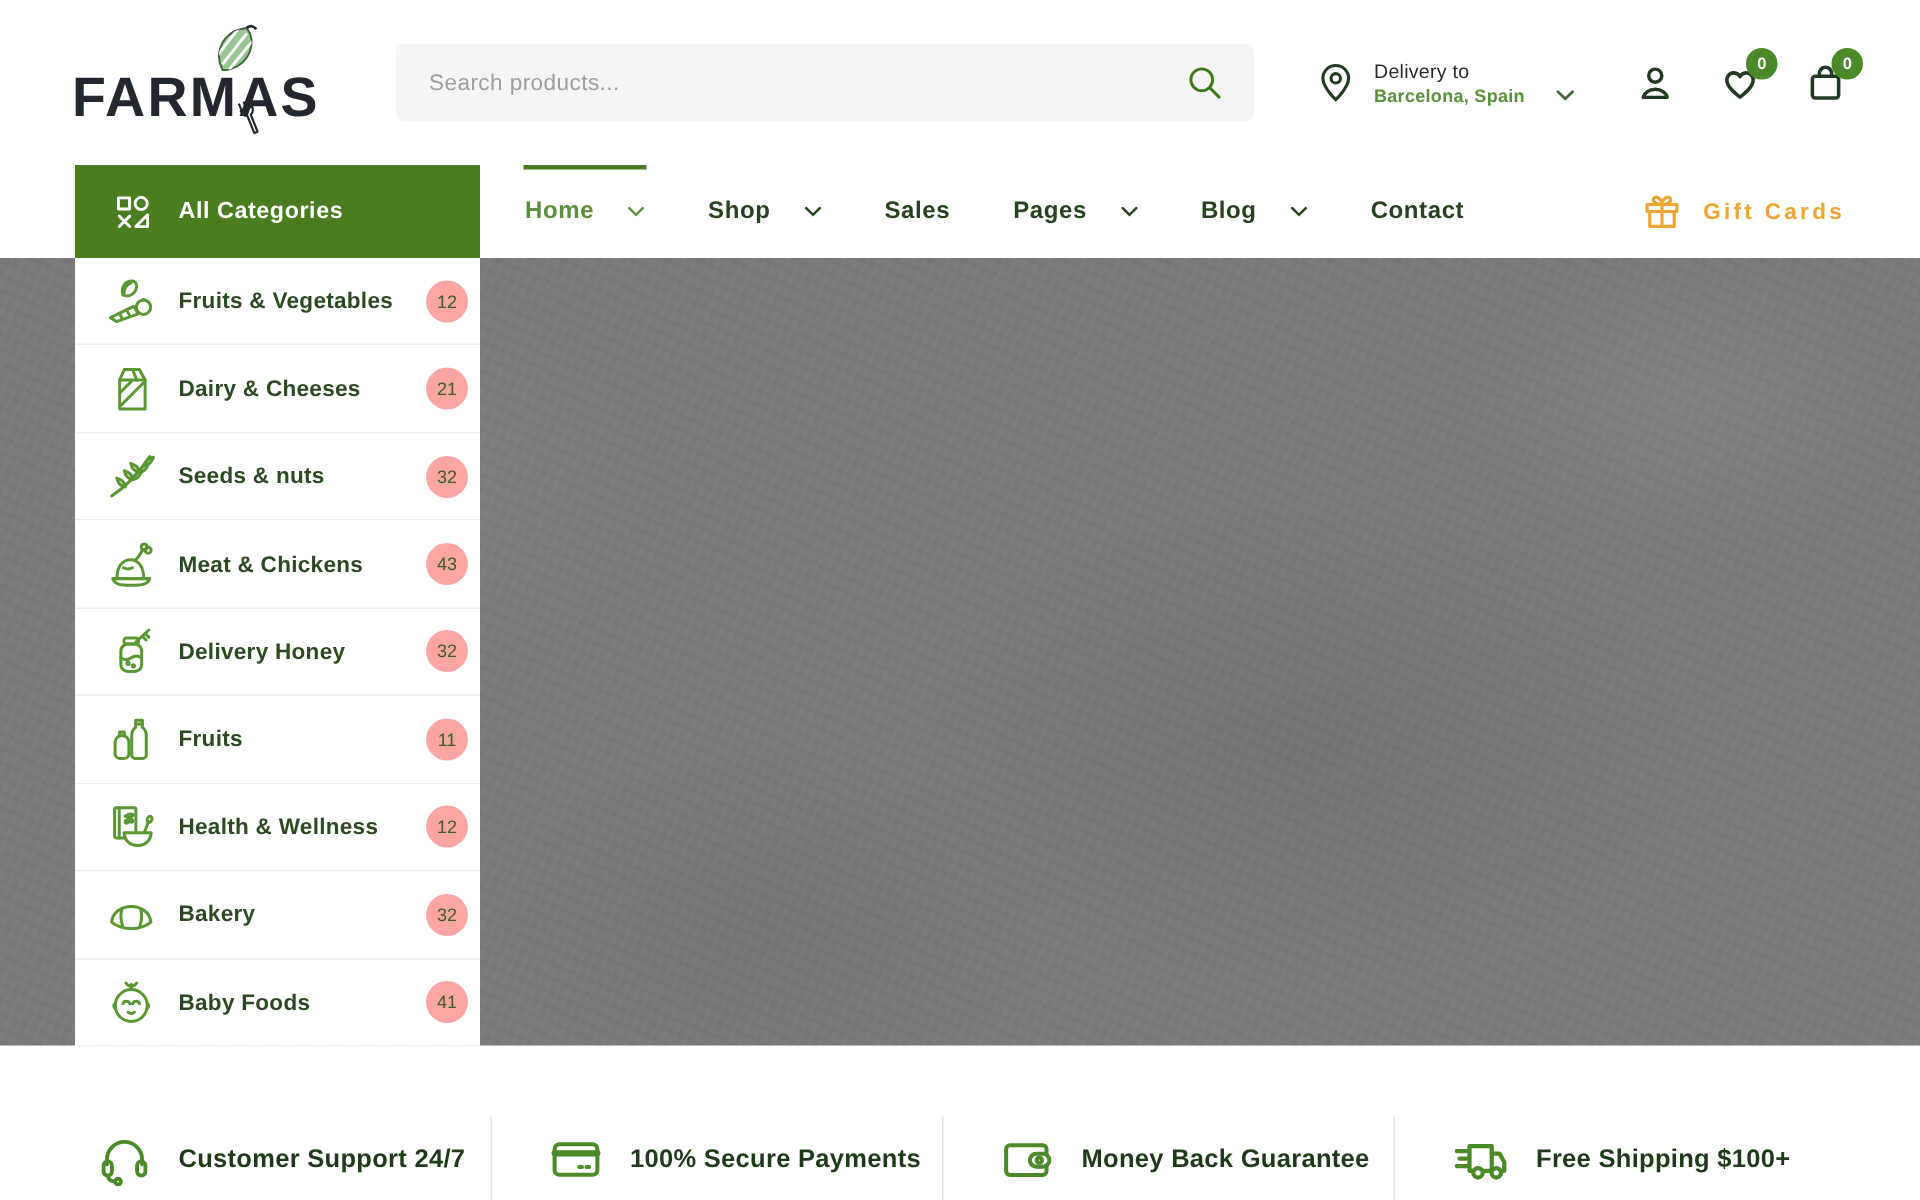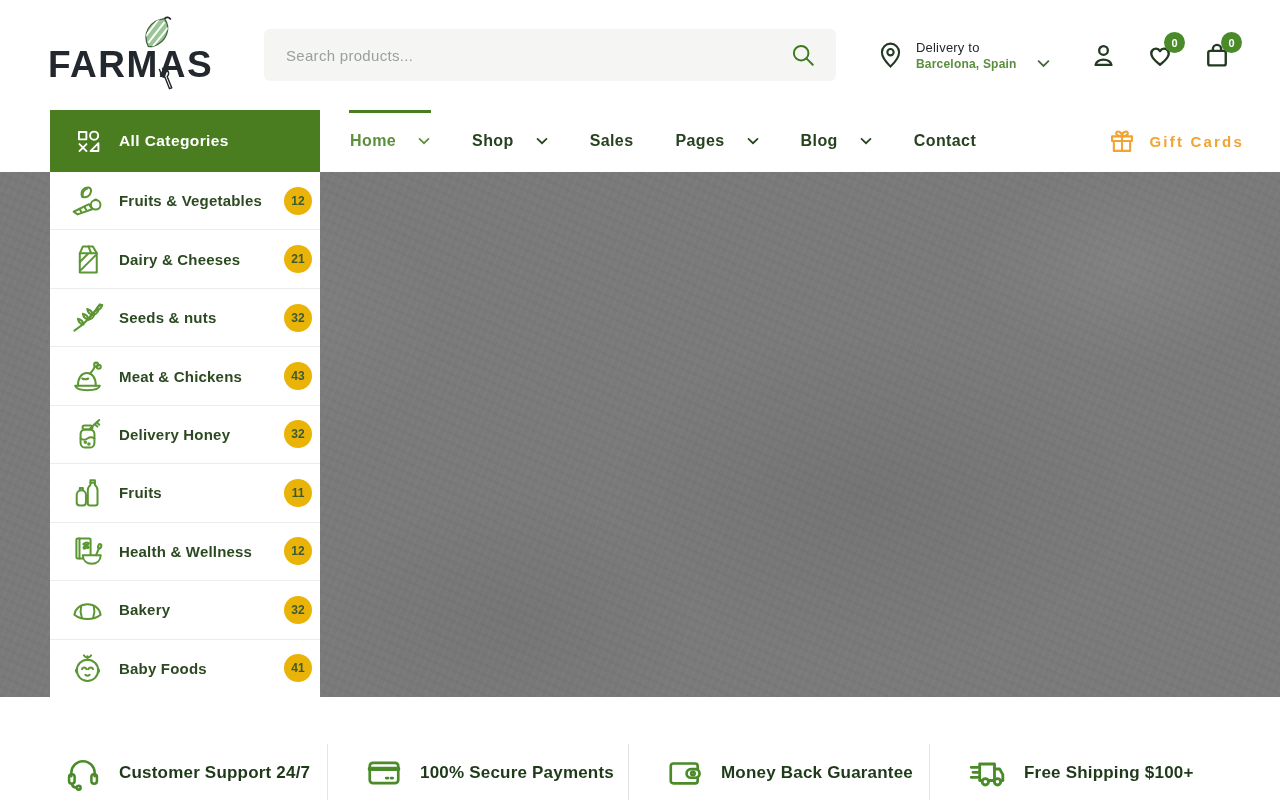--- a/index.html
+++ b/index.html
@@ -33,21 +33,21 @@
                   display: flex; align-items: center; gap: 20px; text-align: center; }
 
   .header-icons { margin-left: auto; display: flex; align-items: center; gap: 27px; }
   .hicon { position: relative; width: 30px; height: 30px; cursor: pointer; display:flex; align-items:center; justify-content:center; }
   .hicon .badge { position: absolute; top: -8px; right: -10px; width: 21px; height: 21px; border-radius: 50%;
                   background: #4a8a28; color: #fff; font-size: 11px; font-weight: 700;
                   display: flex; align-items: center; justify-content: center; }
 
   
   .nav { height: 62px; position: relative; display: flex; align-items: center;
-         padding-left: 350px; padding-right: 36px; background:#fff; }
+         padding-left: 350px; padding-right: 50px; background:#fff; }
   .all-categories { position: absolute; left: 50px; top: 0; width: 270px; height: 62px;
                     background: #4a7c20; color: #fff; display: flex; align-items: center;
                     gap: 17px; padding-left: 25px; cursor: pointer; }
   .all-categories-label { font-size: 15.5px; font-weight: 600; letter-spacing: .4px; }
 
   .nav-item { position: relative; height: 62px; display: flex; align-items: center; gap: 22px;
               margin-right: 42px; font-size: 16px; font-weight: 600; color: #26421f;
               letter-spacing: .4px; cursor: pointer; }
   .nav-item:first-of-type { margin-right: 50px; }
   .nav-item.active { color: #5b8f3c; }
@@ -67,22 +67,22 @@
       repeating-linear-gradient(24deg, rgba(0,0,0,.028) 0 3px, rgba(0,0,0,0) 3px 9px);
   }
 
   .cat-dropdown { position: absolute; left: 50px; top: 0; width: 270px; height: 525px;
                   background: #fff; display: flex; flex-direction: column; }
   .cat-item { flex: 1; display: flex; align-items: center; padding: 0 8px 0 19px;
               border-bottom: 1px solid #ededed; cursor: pointer; background: #fff; }
   .cat-item:last-child { border-bottom: none; align-items: center; }
   .cat-icon { width: 37px; height: 37px; flex: none; margin-right: 13px; display:flex; align-items:center; justify-content:center; }
   .cat-label { font-size: 15px; font-weight: 600; color: #2c4a21; letter-spacing: .2px; flex: 1; }
-  .cat-count { width: 28px; height: 28px; border-radius: 50%; background: #eab308; color: #3c5a30;
-               font-size: 12px; font-weight: 700; display: flex; align-items: center; justify-content: center; flex:none; }
+  .cat-count { width: 28px; height: 28px; border-radius: 50%; background: #fca5a5; color: #3c5a30;
+               font-size: 12px; font-weight: 400; display: flex; align-items: center; justify-content: center; flex:none; }
 
   
   .features { display: flex; margin: 47px 50px 0; }
   .feature { flex: 1; display: flex; align-items: center; gap: 17px; padding: 9px 0 9px 14px; }
   .feature + .feature { border-left: 1px solid #e4e4e4; padding-left: 37px; }
   .feature-label { font-size: 17px; font-weight: 700; color: #1e3a19; letter-spacing: .2px; }
 
   svg { display: block; }
 </style>
 </head>

